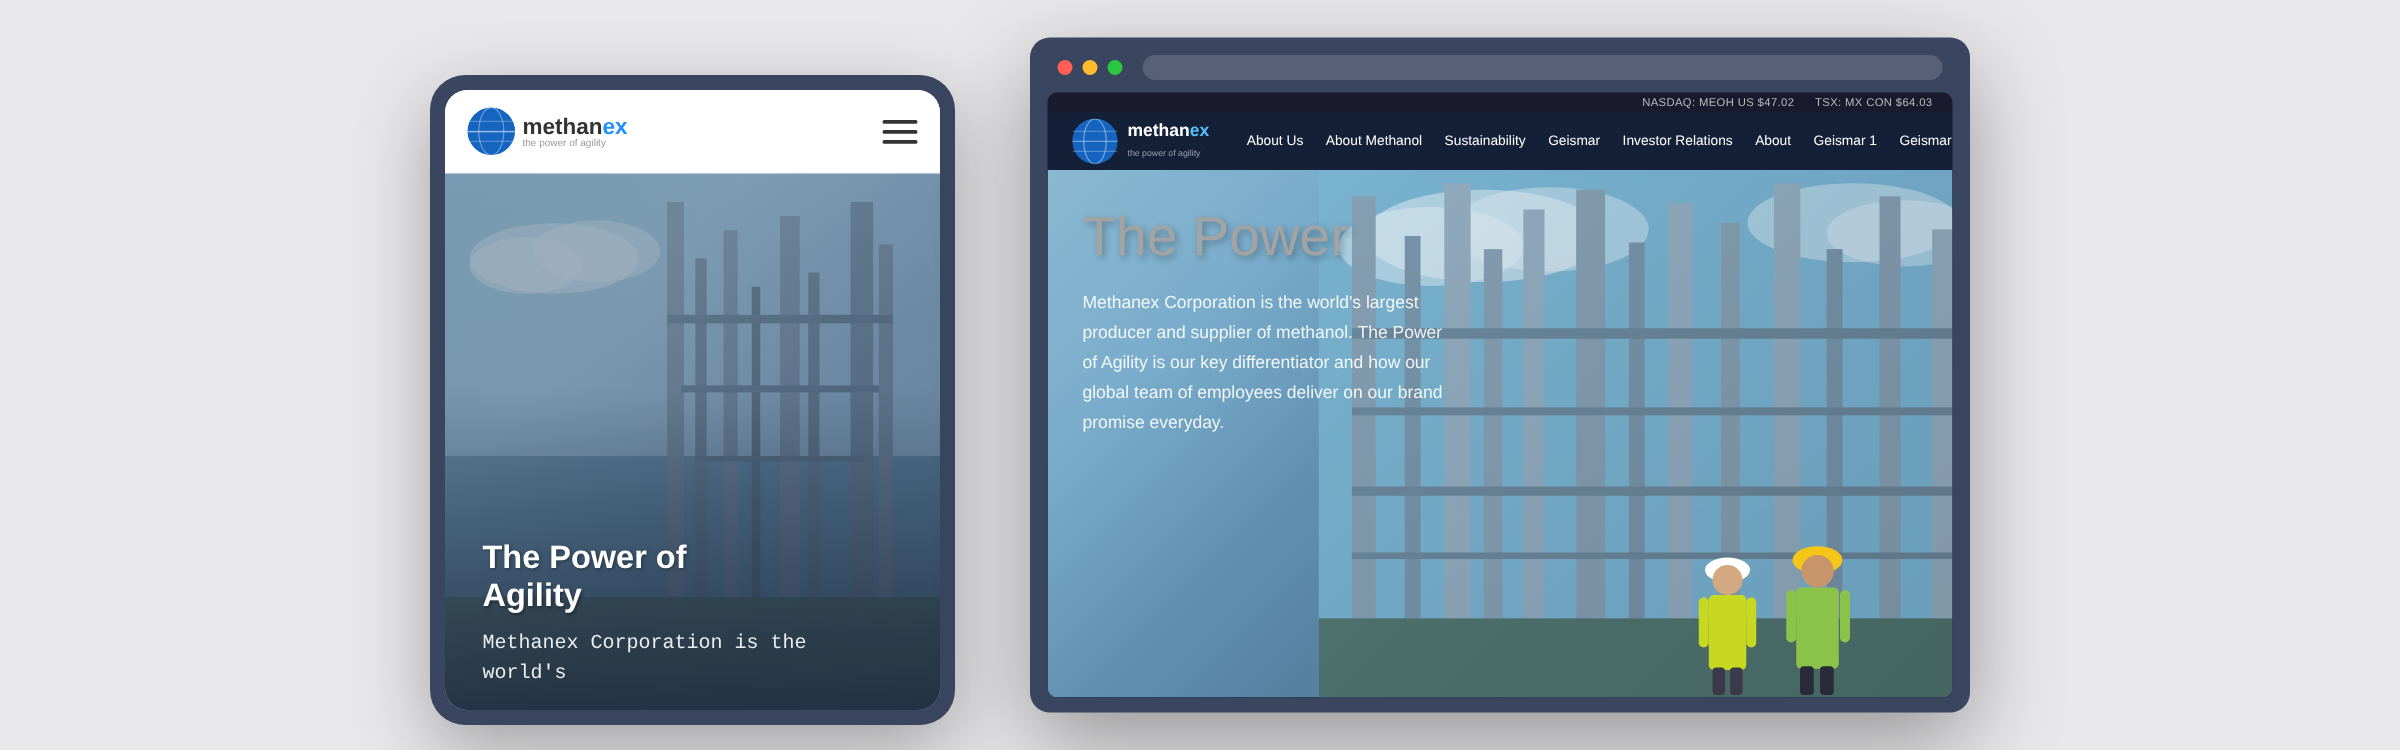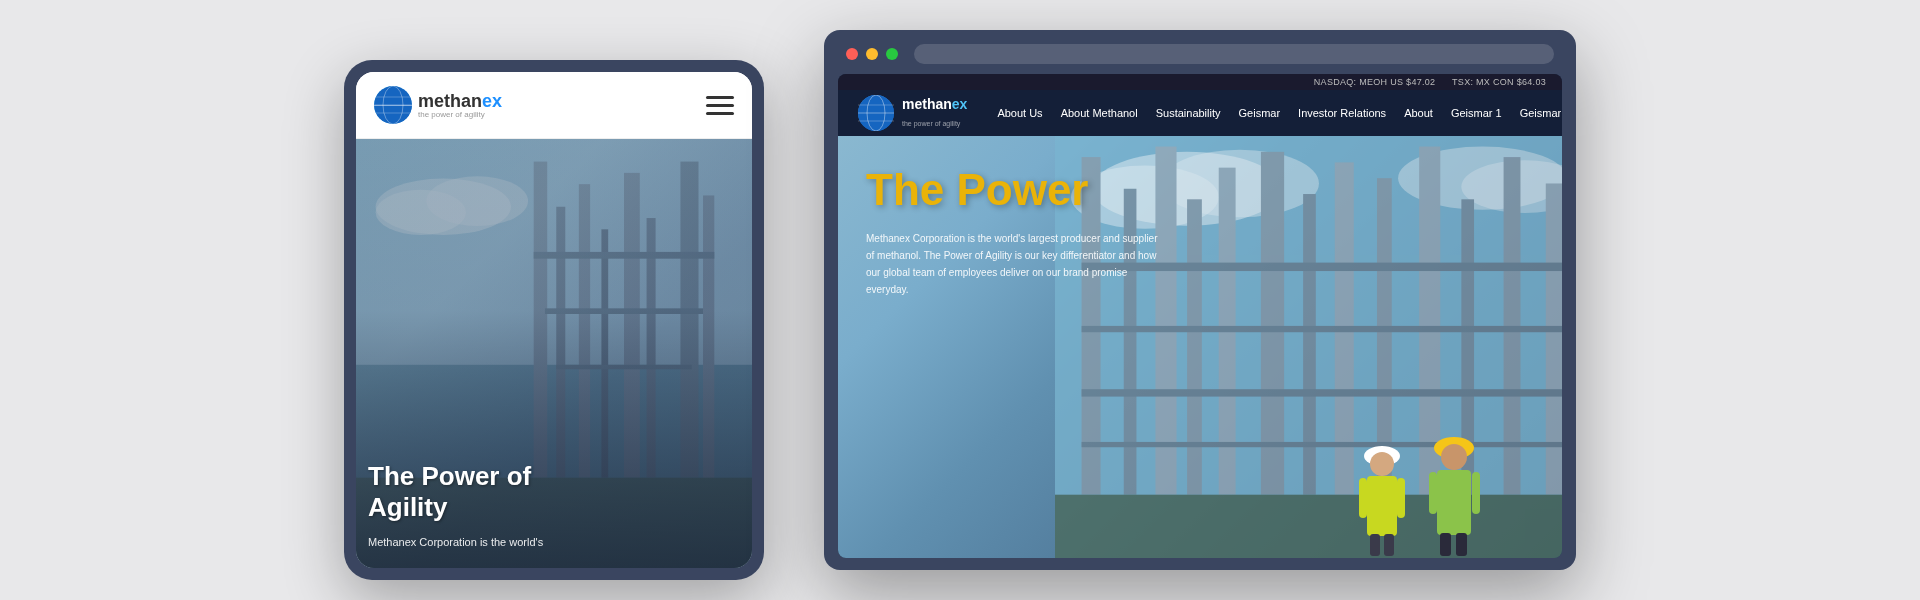--- a/index.html
+++ b/index.html
@@ -110,40 +110,41 @@
         135deg,
         #7ab0c8 0%,
         #8bb5cc 30%,
         #5a7fa0 60%,
         #4a6e8a 100%
       );
       position: relative;
       display: flex;
       flex-direction: column;
       justify-content: flex-end;
-      padding: 20px 12px 18px;
+      padding: 20px 30px 18px;
     }
 
     .mobile-hero-title {
       position: relative;
       z-index: 2;
       color: #fff;
       font-size: 26px;
       font-weight: 900;
       line-height: 1.2;
       margin-bottom: 10px;
       text-shadow: 1px 1px 3px rgba(0,0,0,0.4);
     }
 
     .mobile-hero-subtitle {
       position: relative;
       z-index: 2;
       color: rgba(255,255,255,0.9);
-      font-size: 11px;
+      font-size: 16px;
       line-height: 1.5;
+      font-family: Liberation Mono, monospace;
     }
 
     
     .desktop-device {
       width: 752px;
       height: 540px;
       background: #3a4560;
       border-radius: 16px;
       padding: 14px 14px 8px;
       box-shadow: 0 24px 70px rgba(0,0,0,0.35);
@@ -263,31 +264,31 @@
 
     .desktop-hero-content {
       position: absolute;
       left: 28px;
       top: 30px;
       z-index: 10;
       max-width: 420px;
     }
 
     .desktop-hero-title {
-      color: #eab308;
+      color: #a3a3a3;
       font-size: 44px;
-      font-weight: 700;
+      font-weight: 400;
       line-height: 1.1;
       text-shadow: 2px 2px 6px rgba(0,0,0,0.3);
       margin-bottom: 16px;
     }
 
     .desktop-hero-desc {
       color: rgba(255,255,255,0.9);
-      font-size: 10px;
+      font-size: 14px;
       line-height: 1.7;
       max-width: 300px;
     }
 
     
     .logo-methan { color: #333; font-weight: bold; }
     .logo-ex { color: #1e90ff; font-weight: bold; }
 
     .methanex-logo-wrapper {
       display: flex;

